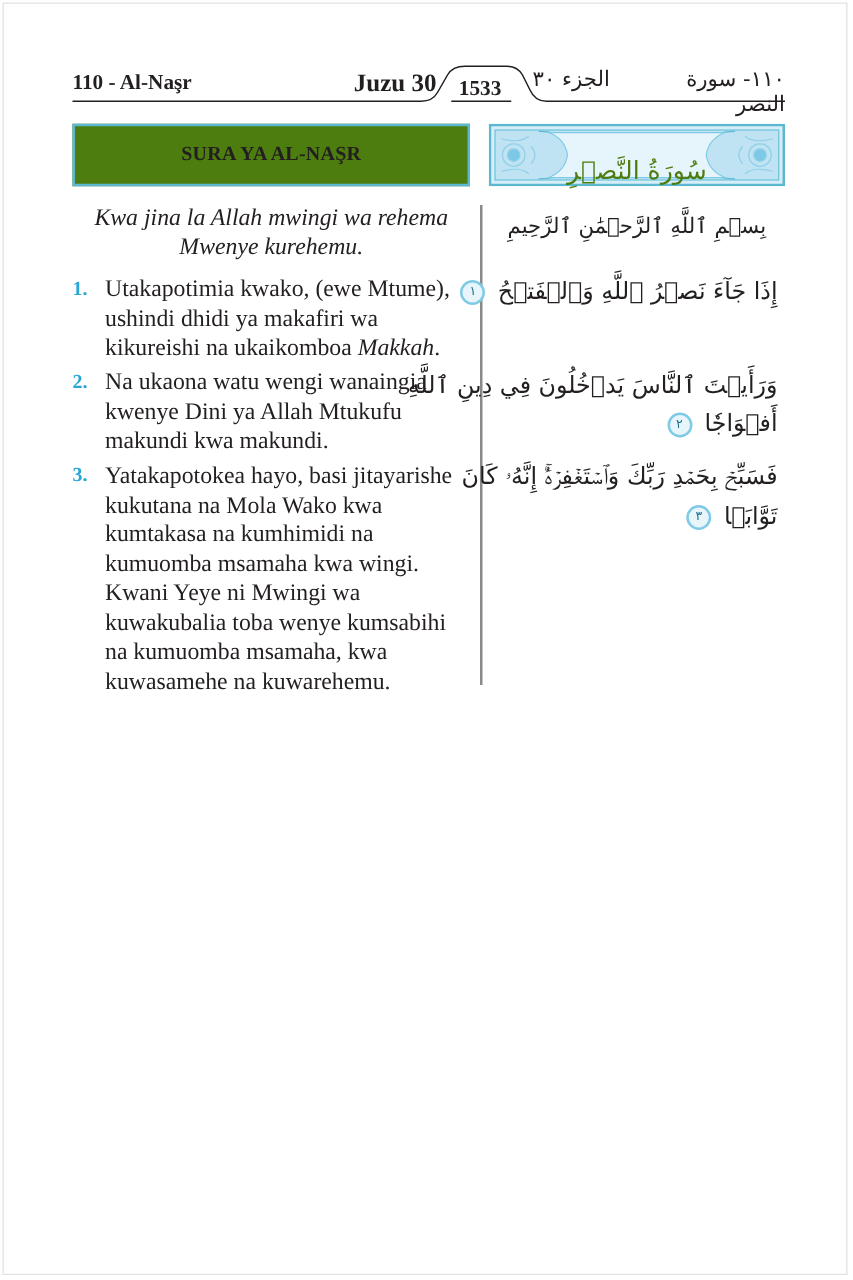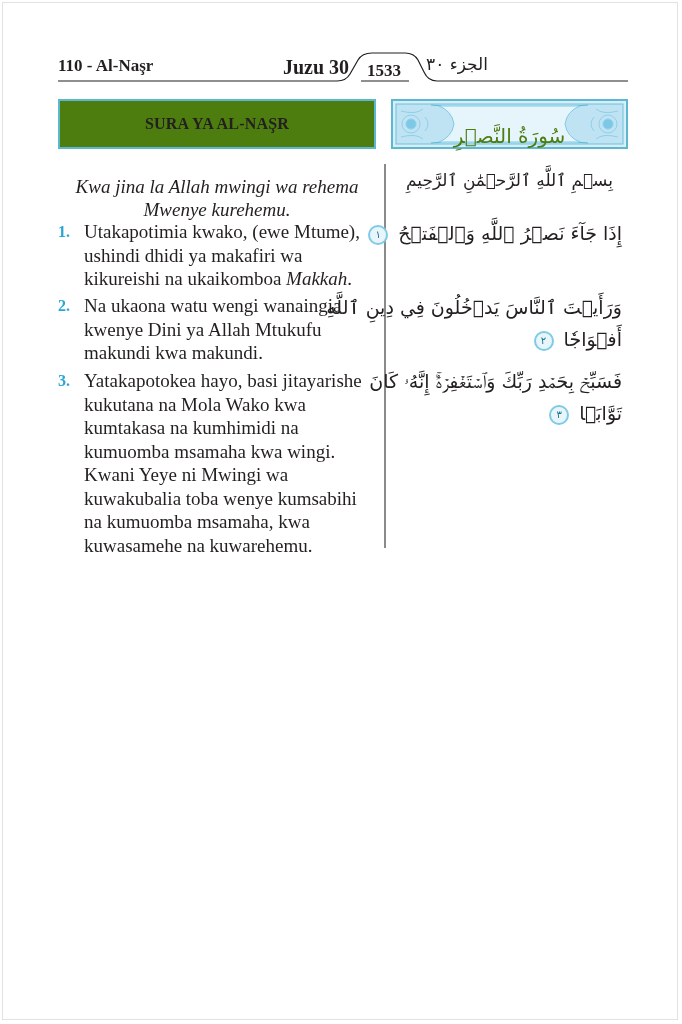--- a/index.html
+++ b/index.html
@@ -49,21 +49,21 @@
     position: absolute; left: 0; top: 16px; width: 237px; height: 42px;
     display: flex; align-items: center; justify-content: center;
     font-family: "DejaVu Sans", sans-serif; font-size: 20px; direction: rtl; color: #4d7c0f;
   }
 
   
   .divider { position: absolute; left: 384px; top: 164px; width: 2px; height: 384px; background: #8a8a8a; }
 
   .bismillah-sw {
     position: absolute; left: 58px; top: 163px; width: 318px; text-align: center;
-    font-style: italic; font-size: 19px; line-height: 23px; margin-top: 12px;
+    font-style: italic; font-size: 19px; line-height: 23px;
   }
   .verse-sw { position: absolute; left: 58px; width: 318px; font-size: 19px; line-height: 23.5px; }
   .verse-sw .num {
     position: absolute; left: 0; top: 0; color: #2aa6d6; font-weight: bold; font-size: 16px;
   }
   .verse-sw .txt { margin-left: 26px; display: block; }
   .verse-sw em { font-style: italic; }
 
   .ar-line {
     position: absolute; right: 60px; direction: rtl; text-align: right;
@@ -85,20 +85,21 @@
 
 <div class="running-header">
   <svg class="hdr-rule-svg" width="682" height="95" viewBox="0 0 682 95">
     <path d="M58 81 H337 Q346 81 350 74 L358 60 Q362 53 372 53 H405 Q414 53 418 60 L424 72 Q428 81 437 81 H628" fill="none" stroke="#231f20" stroke-width="1.2"></path>
     <line x1="361" y1="81" x2="409" y2="81" stroke="#231f20" stroke-width="1.2"></line>
   </svg>
   <span class="hdr-left">110 - Al-Naşr</span>
   <span class="hdr-juzu">Juzu 30</span>
   <span class="hdr-page-num">1533</span>
   <span class="hdr-juz-ar">الجزء ٣٠</span>
+  <span class="hdr-right">١١٠- سورة النصر</span>
 </div>
 
 <div class="title-box-latin">
   <span>SURA YA AL-NAŞR</span>
 </div>
 
 <div class="title-box-arabic">
   <svg width="237" height="50" viewBox="0 0 237 50">
     <rect x="1" y="1" width="235" height="48" fill="#d7eef8" stroke="#5cb8d1" stroke-width="2"></rect>
     <rect x="5" y="5" width="227" height="40" fill="#bfe3f2" stroke="#6fc2db" stroke-width="1"></rect>

